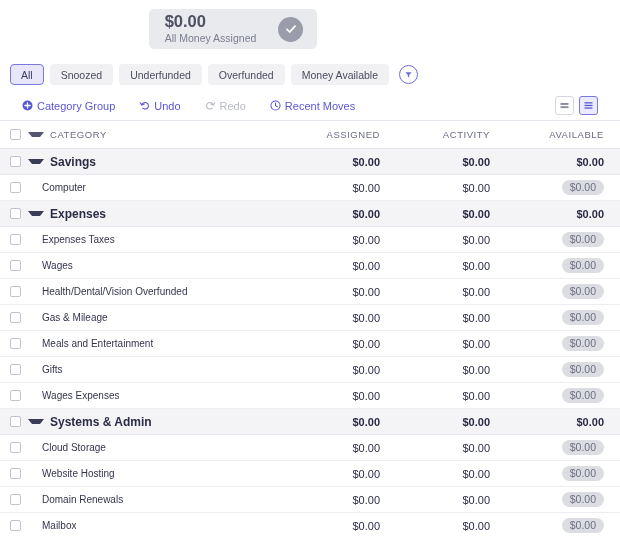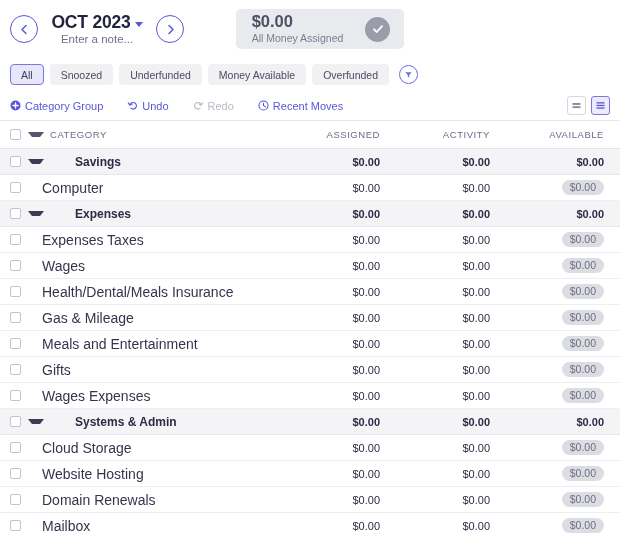--- a/index.html
+++ b/index.html
@@ -167,21 +167,21 @@
     cursor: pointer;
     flex: 0 0 19px;
   }
 
   
   .toolbar {
     height: 30px;
     flex: 0 0 30px;
     display: flex;
     align-items: center;
-    padding: 0 10px;
+    padding: 0 22px;
     background: #fff;
     border-bottom: 1px solid #e6e6ec;
     box-sizing: border-box;
   }
   .tool-item {
     display: flex;
     align-items: center;
     gap: 4px;
     font-size: 11px;
     color: #5a57d6;
@@ -247,27 +247,27 @@
     width: 0; height: 0;
     border-left: 4px solid transparent;
     border-right: 4px solid transparent;
     border-top: 5px solid #3a3b55;
     margin-right: 6px;
     flex: 0 0 8px;
     cursor: pointer;
   }
   .tri.header-tri { border-top-color: #55566e; }
   .cat-label {
-    font-size: 14px;
+    font-size: 10px;
     color: #2b2c45;
     white-space: nowrap;
     overflow: hidden;
     text-overflow: ellipsis;
   }
-  .row.group .cat-label { font-weight: bold; font-size: 12px; margin-left: 25px; }
+  .row.group .cat-label { font-weight: bold; font-size: 12px; }
   .row.child .cat-label { padding-left: 14px; color: #34354d; }
   .col-head {
     font-size: 9.5px;
     letter-spacing: 0.55px;
     color: #6b6d84;
     text-align: right;
   }
   .num {
     font-size: 11px;
     color: #2b2c45;
@@ -296,39 +296,20 @@
     line-height: 1.2;
     cursor: pointer;
   }
 </style>
 </head>
 <body>
 
 <div class="app">
 
   <div class="header">
-    <div class="month-nav">
-      <div class="circ-btn">
-        <svg width="13" height="13" viewBox="0 0 13 13">
-          <polyline points="8,2.5 4,6.5 8,10.5" fill="none" stroke="#5a57d6" stroke-width="1.5" stroke-linecap="round" stroke-linejoin="round"></polyline>
-        </svg>
-      </div>
-      <div class="month-block">
-        <div class="month-title-row">
-          <span class="month-title">OCT 2023</span>
-          <span class="caret-down"></span>
-        </div>
-        <div class="month-note">Enter a note...</div>
-      </div>
-      <div class="circ-btn">
-        <svg width="13" height="13" viewBox="0 0 13 13">
-          <polyline points="5,2.5 9,6.5 5,10.5" fill="none" stroke="#5a57d6" stroke-width="1.5" stroke-linecap="round" stroke-linejoin="round"></polyline>
-        </svg>
-      </div>
-    </div>
 
     <div class="summary-wrap">
       <div class="summary-card">
         <div class="summary-texts">
           <span class="summary-amount">$0.00</span>
           <span class="summary-sub">All Money Assigned</span>
         </div>
         <div class="check-badge">
           <svg width="14" height="14" viewBox="0 0 14 14">
             <polyline points="3,7.3 5.8,10 11,4.2" fill="none" stroke="#ffffff" stroke-width="1.8" stroke-linecap="round" stroke-linejoin="round"></polyline>
@@ -336,22 +317,22 @@
         </div>
       </div>
     </div>
     <div class="header-right-pad"></div>
   </div>
 
   <div class="filterbar">
     <div class="pill active">All</div>
     <div class="pill">Snoozed</div>
     <div class="pill">Underfunded</div>
+    <div class="pill">Overfunded</div>
     <div class="pill">Money Available</div>
-    <div class="pill">Overfunded</div>
     <div class="funnel-btn">
       <svg width="11" height="11" viewBox="0 0 11 11">
         <path d="M2.3 3.2 H8.7 L6.2 6.1 V8.6 L4.8 7.7 V6.1 Z" fill="#6f6ddb"></path>
       </svg>
     </div>
   </div>
 
   <div class="toolbar">
     <div class="tool-item">
       <svg width="11" height="11" viewBox="0 0 11 11">
@@ -468,21 +449,21 @@
           </div>
           <div class="c-assigned num">$0.00</div>
           <div class="c-activity num">$0.00</div>
           <div class="c-available">
             <span class="avail-pill">$0.00</span>
           </div>
         </div>
         <div class="row child">
           <div class="cb"></div>
           <div class="cat-cell">
-            <span class="cat-label">Health/Dental/Meals Insurance</span>
+            <span class="cat-label">Health/Dental/Vision Overfunded</span>
           </div>
           <div class="c-assigned num">$0.00</div>
           <div class="c-activity num">$0.00</div>
           <div class="c-available">
             <span class="avail-pill">$0.00</span>
           </div>
         </div>
         <div class="row child">
           <div class="cb"></div>
           <div class="cat-cell">

